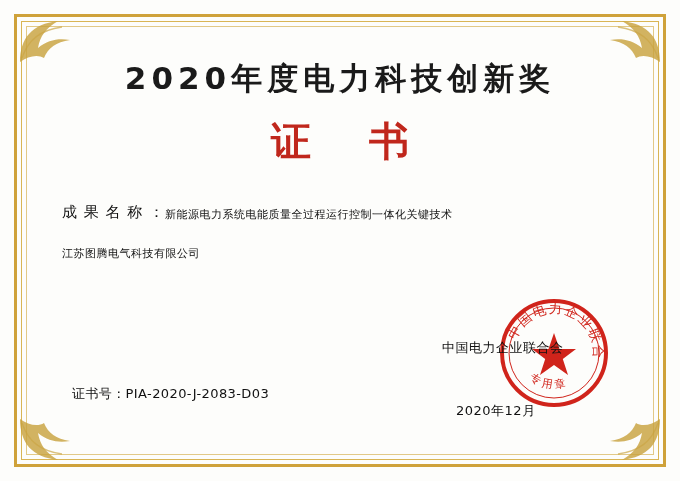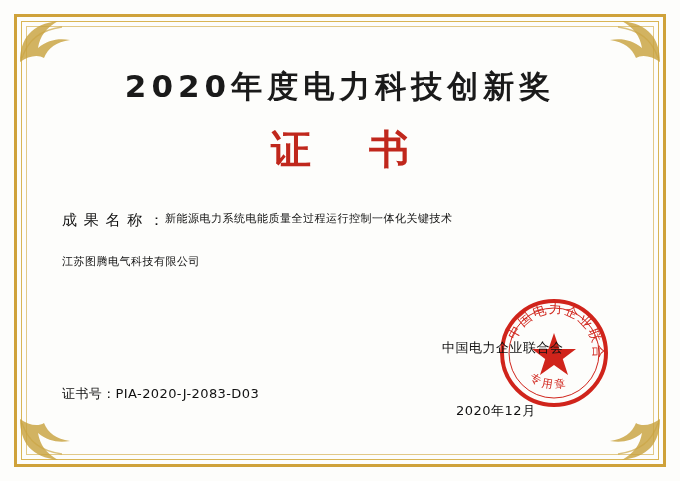--- a/index.html
+++ b/index.html
@@ -62,21 +62,21 @@
 
   .content {
     position: absolute;
     left: 40px;
     right: 40px;
     top: 34px;
     bottom: 34px;
   }
   .title-main {
     text-align: center;
-    margin-top: 32px;
+    margin-top: 24px;
     font-family: "DejaVu Sans", sans-serif;
     font-weight: bold;
     font-size: 31px;
     letter-spacing: 5px;
     color: #1a1a1a;
     white-space: nowrap;
   }
   .title-sub {
     text-align: center;
     margin-top: 14px;
@@ -86,40 +86,40 @@
     letter-spacing: 22px;
     color: #c0271c;
     text-indent: 22px;
   }
   .fields {
     margin-top: 34px;
     padding-left: 22px;
   }
   .field-row {
     display: flex;
-    align-items: flex-start;
+    align-items: flex-end;
     margin-bottom: 24px;
     font-size: 15px;
     color: #111;
   }
   .field-label {
     font-family: "DejaVu Sans", sans-serif;
     font-size: 15px;
     white-space: nowrap;
     letter-spacing: 1px;
   }
   .field-value {
     font-family: Liberation Serif, serif;
     font-size: 11px;
     letter-spacing: 0.5px;
     color: #111;
   }
   .footer {
     position: absolute;
-    left: 22px;
+    left: 32px;
     bottom: 44px;
     font-family: "DejaVu Sans", sans-serif;
     font-size: 13px;
     color: #111;
     letter-spacing: 0.4px;
   }
   
   .seal {
     position: absolute;
     right: 22px;

